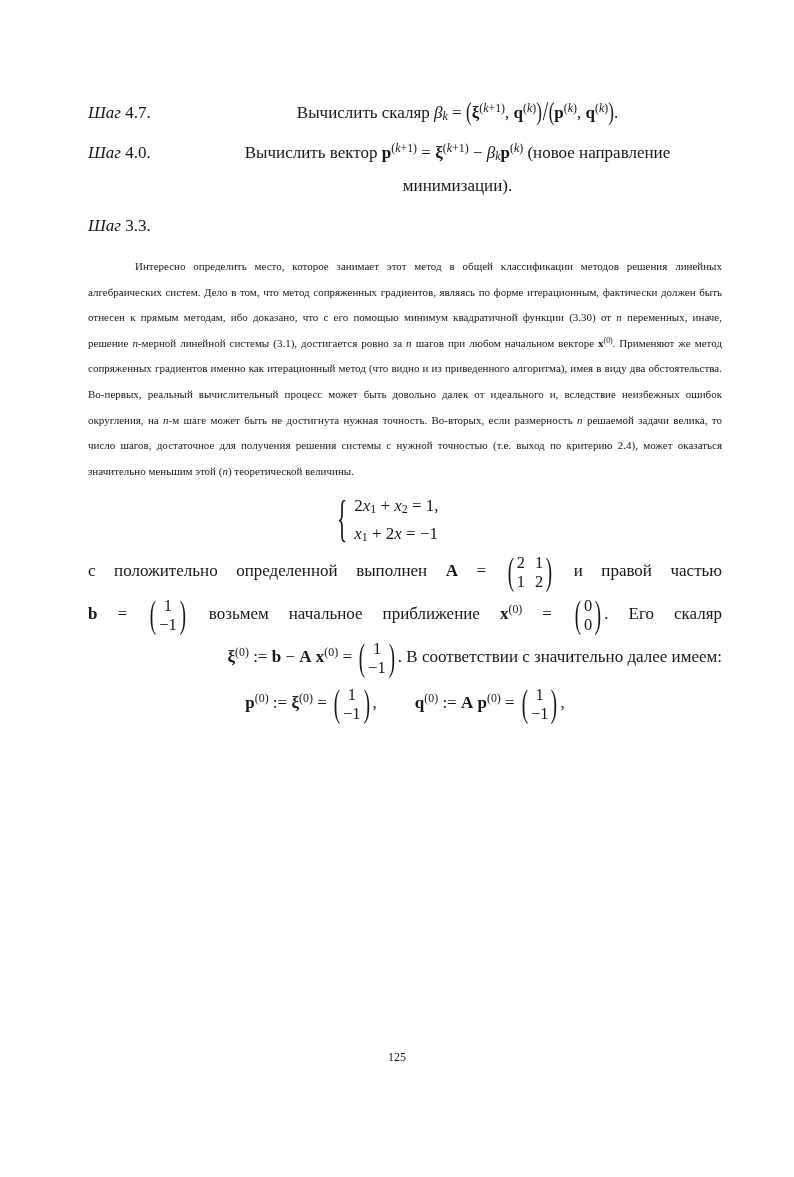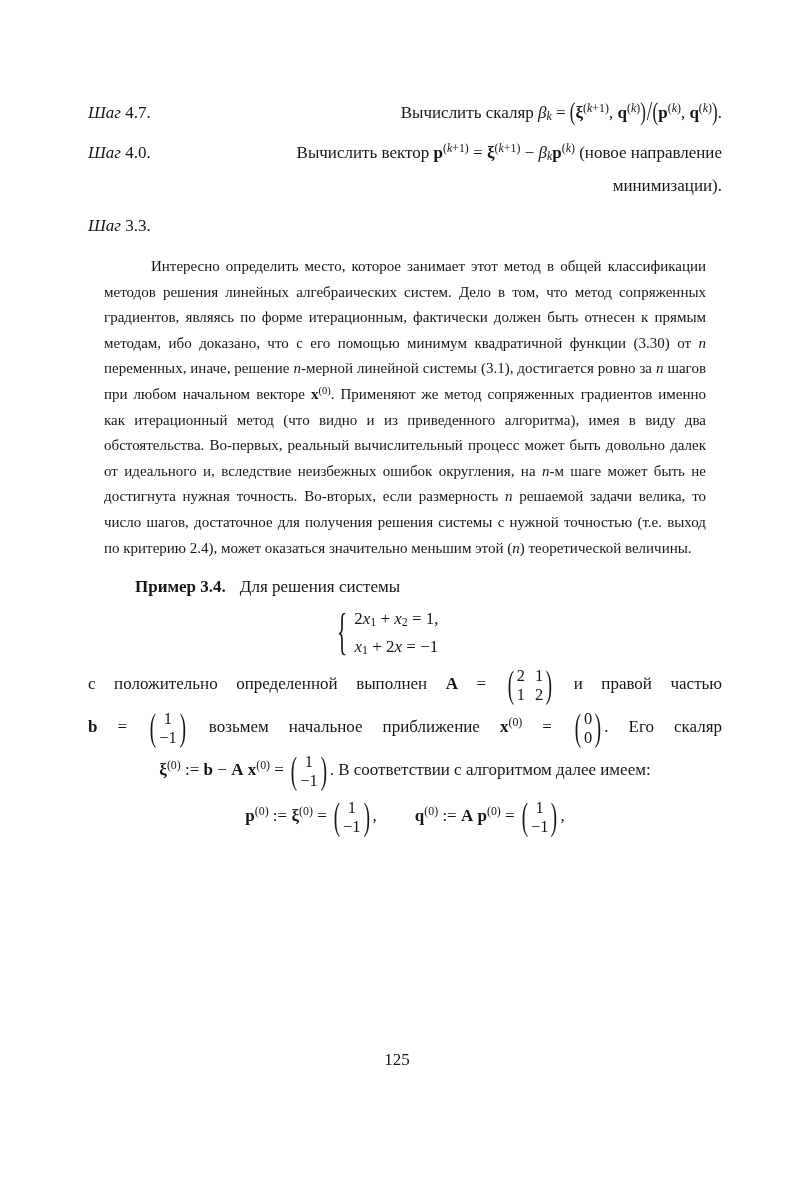--- a/index.html
+++ b/index.html
@@ -8,24 +8,24 @@
     font-family:"Liberation Serif","DejaVu Serif",serif;
     -webkit-font-smoothing:antialiased;
   }
   .sheet{position:relative;width:794px;height:1177px;box-sizing:border-box;
          padding:96px 72px 0 88px;overflow:hidden;background:#ffffff;}
 
   
   .steps{font-size:17px;}
   .step{display:flex;line-height:33px;margin-bottom:7px;}
   .step-label{flex:0 0 105px;}
-  .step-body{flex:1;text-align:right;}
+  .step-body{flex:1;text-align:center;}
 
   
-  .para{margin:16px;font-size:15px;line-height:25.6px;text-align:justify;}
+  .para{margin:0;font-size:11px;line-height:25.6px;text-align:justify;}
   .indent{text-indent:47px;}
   .para.first{margin-top:12px;}
 
   sup{font-size:0.7em;vertical-align:0.5em;line-height:0;}
   sub{font-size:0.7em;vertical-align:-0.2em;line-height:0;}
 
   
   .bp1{display:inline-block;transform:scaleY(1.45);transform-origin:center 55%;}
   .bslash{display:inline-block;transform:scale(1.15,1.55);transform-origin:center 55%;margin:0 1px;}
 
@@ -34,30 +34,30 @@
   .bigparen{display:inline-block;transform:scaleY(2.1) scaleX(1.05);transform-origin:center;font-size:18px;}
   .vcol{display:inline-flex;flex-direction:column;align-items:center;line-height:19px;font-size:16.5px;padding:0 3px;}
   .mrows{display:inline-flex;flex-direction:column;line-height:19px;font-size:16.5px;padding:0 3px;}
   .mrow{display:flex;gap:10px;justify-content:center;}
 
   
   .ex-head{margin-top:16px;padding-left:47px;font-size:17px;}
   .ex-head .exlabel{font-weight:bold;margin-right:14px;}
   .system{display:flex;align-items:center;margin:8px 0 4px 250px;font-size:17px;}
   .brace{display:inline-block;transform:scaleY(3.0) scaleX(1.25);transform-origin:center;margin-right:8px;}
-  .sys-lines{display:inline-flex;flex-direction:column;line-height:28px;text-align:center;}
+  .sys-lines{display:inline-flex;flex-direction:column;line-height:28px;}
 
   .mline{font-size:17px;margin-top:5px;display:block;}
   .stretch{text-align:justify;text-align-last:justify;}
-  .leftline{text-align:center;}
+  .leftline{text-align:right;}
   .centerline{text-align:center;margin-top:8px;}
   .nw{white-space:nowrap;}
   .gap{display:inline-block;width:38px;}
 
-  .pageno{position:absolute;left:0;right:0;top:1050px;text-align:center;font-size:17px;}
+  .pageno{position:absolute;left:0;right:0;top:1050px;text-align:center;font-size:12px;}
 </style>
 </head>
 <body>
 
 <div class="sheet">
 
   <section class="steps">
     <div class="step">
       <span class="step-label"><i>Шаг</i> <span>4.7.</span></span>
       <span class="step-body"><span>Вычислить скаляр </span><span style="font-style: italic;">β</span><sub style="font-style: italic;">k</sub><span> = </span><span class="bp1">(</span><span style="font-weight: bold;">ξ</span><sup>(</sup><sup style="font-style: italic;">k</sup><sup>+1)</sup><span>, </span><span style="font-weight: bold;">q</span><sup>(</sup><sup style="font-style: italic;">k</sup><sup>)</sup><span class="bp1">)</span><span class="bslash">/</span><span class="bp1">(</span><span style="font-weight: bold;">p</span><sup>(</sup><sup style="font-style: italic;">k</sup><sup>)</sup><span>, </span><span style="font-weight: bold;">q</span><sup>(</sup><sup style="font-style: italic;">k</sup><sup>)</sup><span class="bp1">)</span><span>.</span></span>
@@ -68,21 +68,20 @@
     </div>
     <div class="step">
       <span class="step-label"><i>Шаг</i> <span>3.3.</span></span>
     </div>
   </section>
 
   <p class="para indent first"><span>Интересно определить место, которое занимает этот метод в общей классификации методов решения линейных алгебраических систем. Дело в том, что метод сопряженных градиентов, являясь по форме итерационным, фактически должен быть отнесен к прямым методам, ибо доказано, что с его помощью минимум квадратичной функции (3.30) от </span><span style="font-style: italic;">n</span><span> переменных, иначе, решение </span><span style="font-style: italic;">n</span><span>-мерной линейной системы (3.1), достигается ровно за </span><span style="font-style: italic;">n</span><span> шагов при любом начальном векторе </span><span style="font-weight: bold;">x</span><sup>(0)</sup><span>. Применяют же метод сопряженных градиентов именно как итерационный метод (что видно и из приведенного алгоритма), имея в виду два обстоятельства. Во-первых, реальный вычислительный процесс может быть довольно далек от идеального и, вследствие неизбежных ошибок округления, на </span><span style="font-style: italic;">n</span><span>-м шаге может быть не достигнута нужная точность. Во-вторых, если размерность </span><span style="font-style: italic;">n</span><span> решаемой задачи велика, то число шагов, достаточное для получения решения системы с нужной точностью (т.е. выход по критерию 2.4), может оказаться значительно меньшим этой (</span><span style="font-style: italic;">n</span><span>) теоретической величины.</span></p>
 
   <div class="example">
 
-    <div class="ex-head"><span class="exlabel">Пример 3.4.</span><span>Для решения системы</span></div>
 
     <div class="system">
       <span class="brace">{</span>
       <span class="sys-lines">
         <span><span>2</span><span style="font-style: italic;">x</span><sub>1</sub><span> + </span><span style="font-style: italic;">x</span><sub>2</sub><span> = 1,</span></span>
         <span><span style="font-style: italic;">x</span><sub>1</sub><span> + 2</span><span style="font-style: italic;">x</span><span> = −1</span></span>
       </span>
     </div>
 
     <div class="mline stretch">
@@ -125,21 +124,21 @@
     </div>
 
     <div class="mline leftline">
       <span class="nw"><b>ξ</b><sup>(0)</sup> <span>:=</span> <b>b</b> <span>−</span> <b>A</b>&nbsp;<b>x</b><sup>(0)</sup> <span>=</span> <span class="vec">
             <span class="bigparen">(</span>
             <span class="vcol">
               <span>1</span>
               <span>−1</span>
             </span>
             <span class="bigparen">)</span>
-          </span></span><span>. В соответствии с алгоритмом далее имеем:</span>
+          </span></span><span>. В соответствии с значительно далее имеем:</span>
     </div>
 
     <div class="mline centerline">
       <span class="nw"><b>p</b><sup>(0)</sup> <span>:=</span> <b>ξ</b><sup>(0)</sup> <span>=</span> <span class="vec">
             <span class="bigparen">(</span>
             <span class="vcol">
               <span>1</span>
               <span>−1</span>
             </span>
             <span class="bigparen">)</span>

